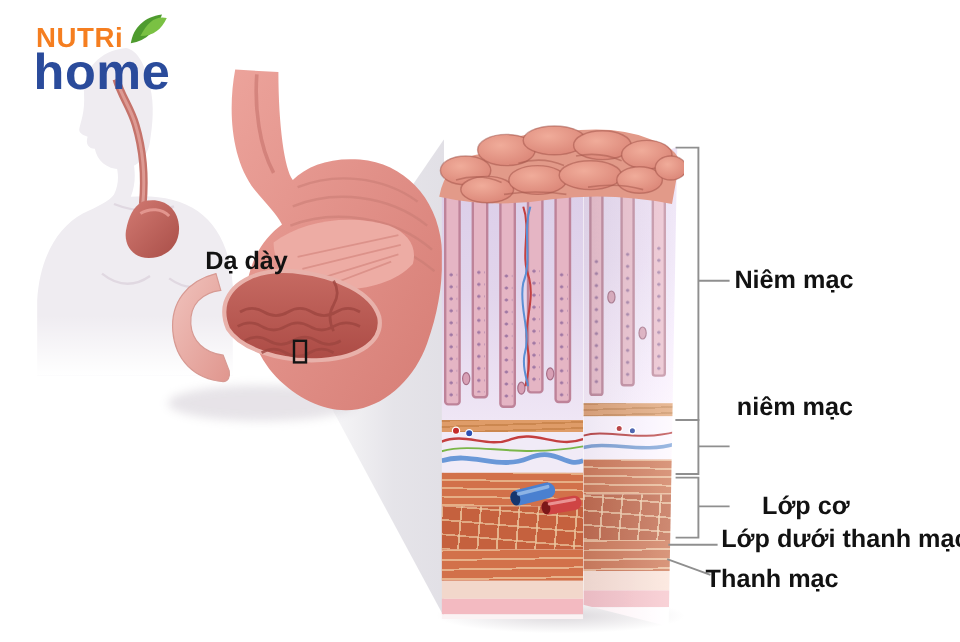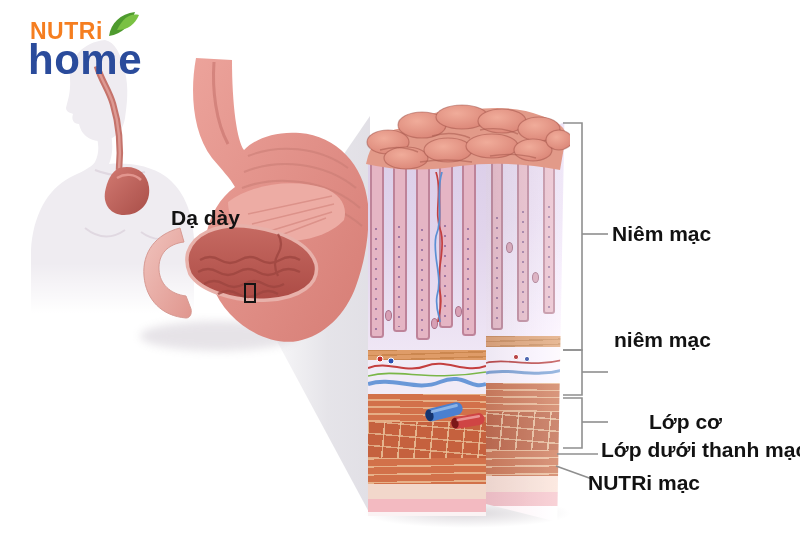--- a/index.html
+++ b/index.html
@@ -15,21 +15,21 @@
              color:var(--c-brand_blue,#2A4B9B);}
   .logo-leaf{left:76px;top:-4px;width:36px;height:32px;}
 
   
   .lbl{color:var(--c-label_text,#121212);font-weight:700;font-size:21px;line-height:26px;
        white-space:nowrap;z-index:8;}
   .lbl-stomach{left:171px;top:205px;}
   .lbl-mucosa{left:612px;top:221px;}
   .lbl-submucosa{left:614px;top:325px;line-height:29px;}
   .lbl-submucosa span{display:block;}
-  .lbl-muscle{left:649px;top:409px;}
+  .lbl-muscle{left:635px;top:409px;}
   .lbl-subserosa{left:601px;top:437px;}
   .lbl-serosa{left:588px;top:470px;}
 
   
   .wedge{left:250px;top:116px;width:120px;height:398px;z-index:1;
          clip-path:polygon(0 44%,100% 0,100% 100%);
          background:linear-gradient(90deg,rgba(200,197,206,0) 0%,rgba(198,195,206,.45) 65%,rgba(206,203,213,.6) 100%);}
   .marker{left:244px;top:283px;width:8px;height:16px;border:2px solid #141414;z-index:6;background:transparent;}
 
   
@@ -299,15 +299,15 @@
     </g>
   </svg>
 
   <div class="abs lbl lbl-stomach">Dạ dày</div>
   <div class="abs lbl lbl-mucosa">Niêm mạc</div>
   <div class="abs lbl lbl-submucosa">
     <span>niêm mạc</span>
   </div>
   <div class="abs lbl lbl-muscle">Lớp cơ</div>
   <div class="abs lbl lbl-subserosa">Lớp dưới thanh mạc</div>
-  <div class="abs lbl lbl-serosa">NUTRi mạc</div>
+  <div class="abs lbl lbl-serosa">Thanh mạc</div>
 
 </div>
 
 </body></html>

